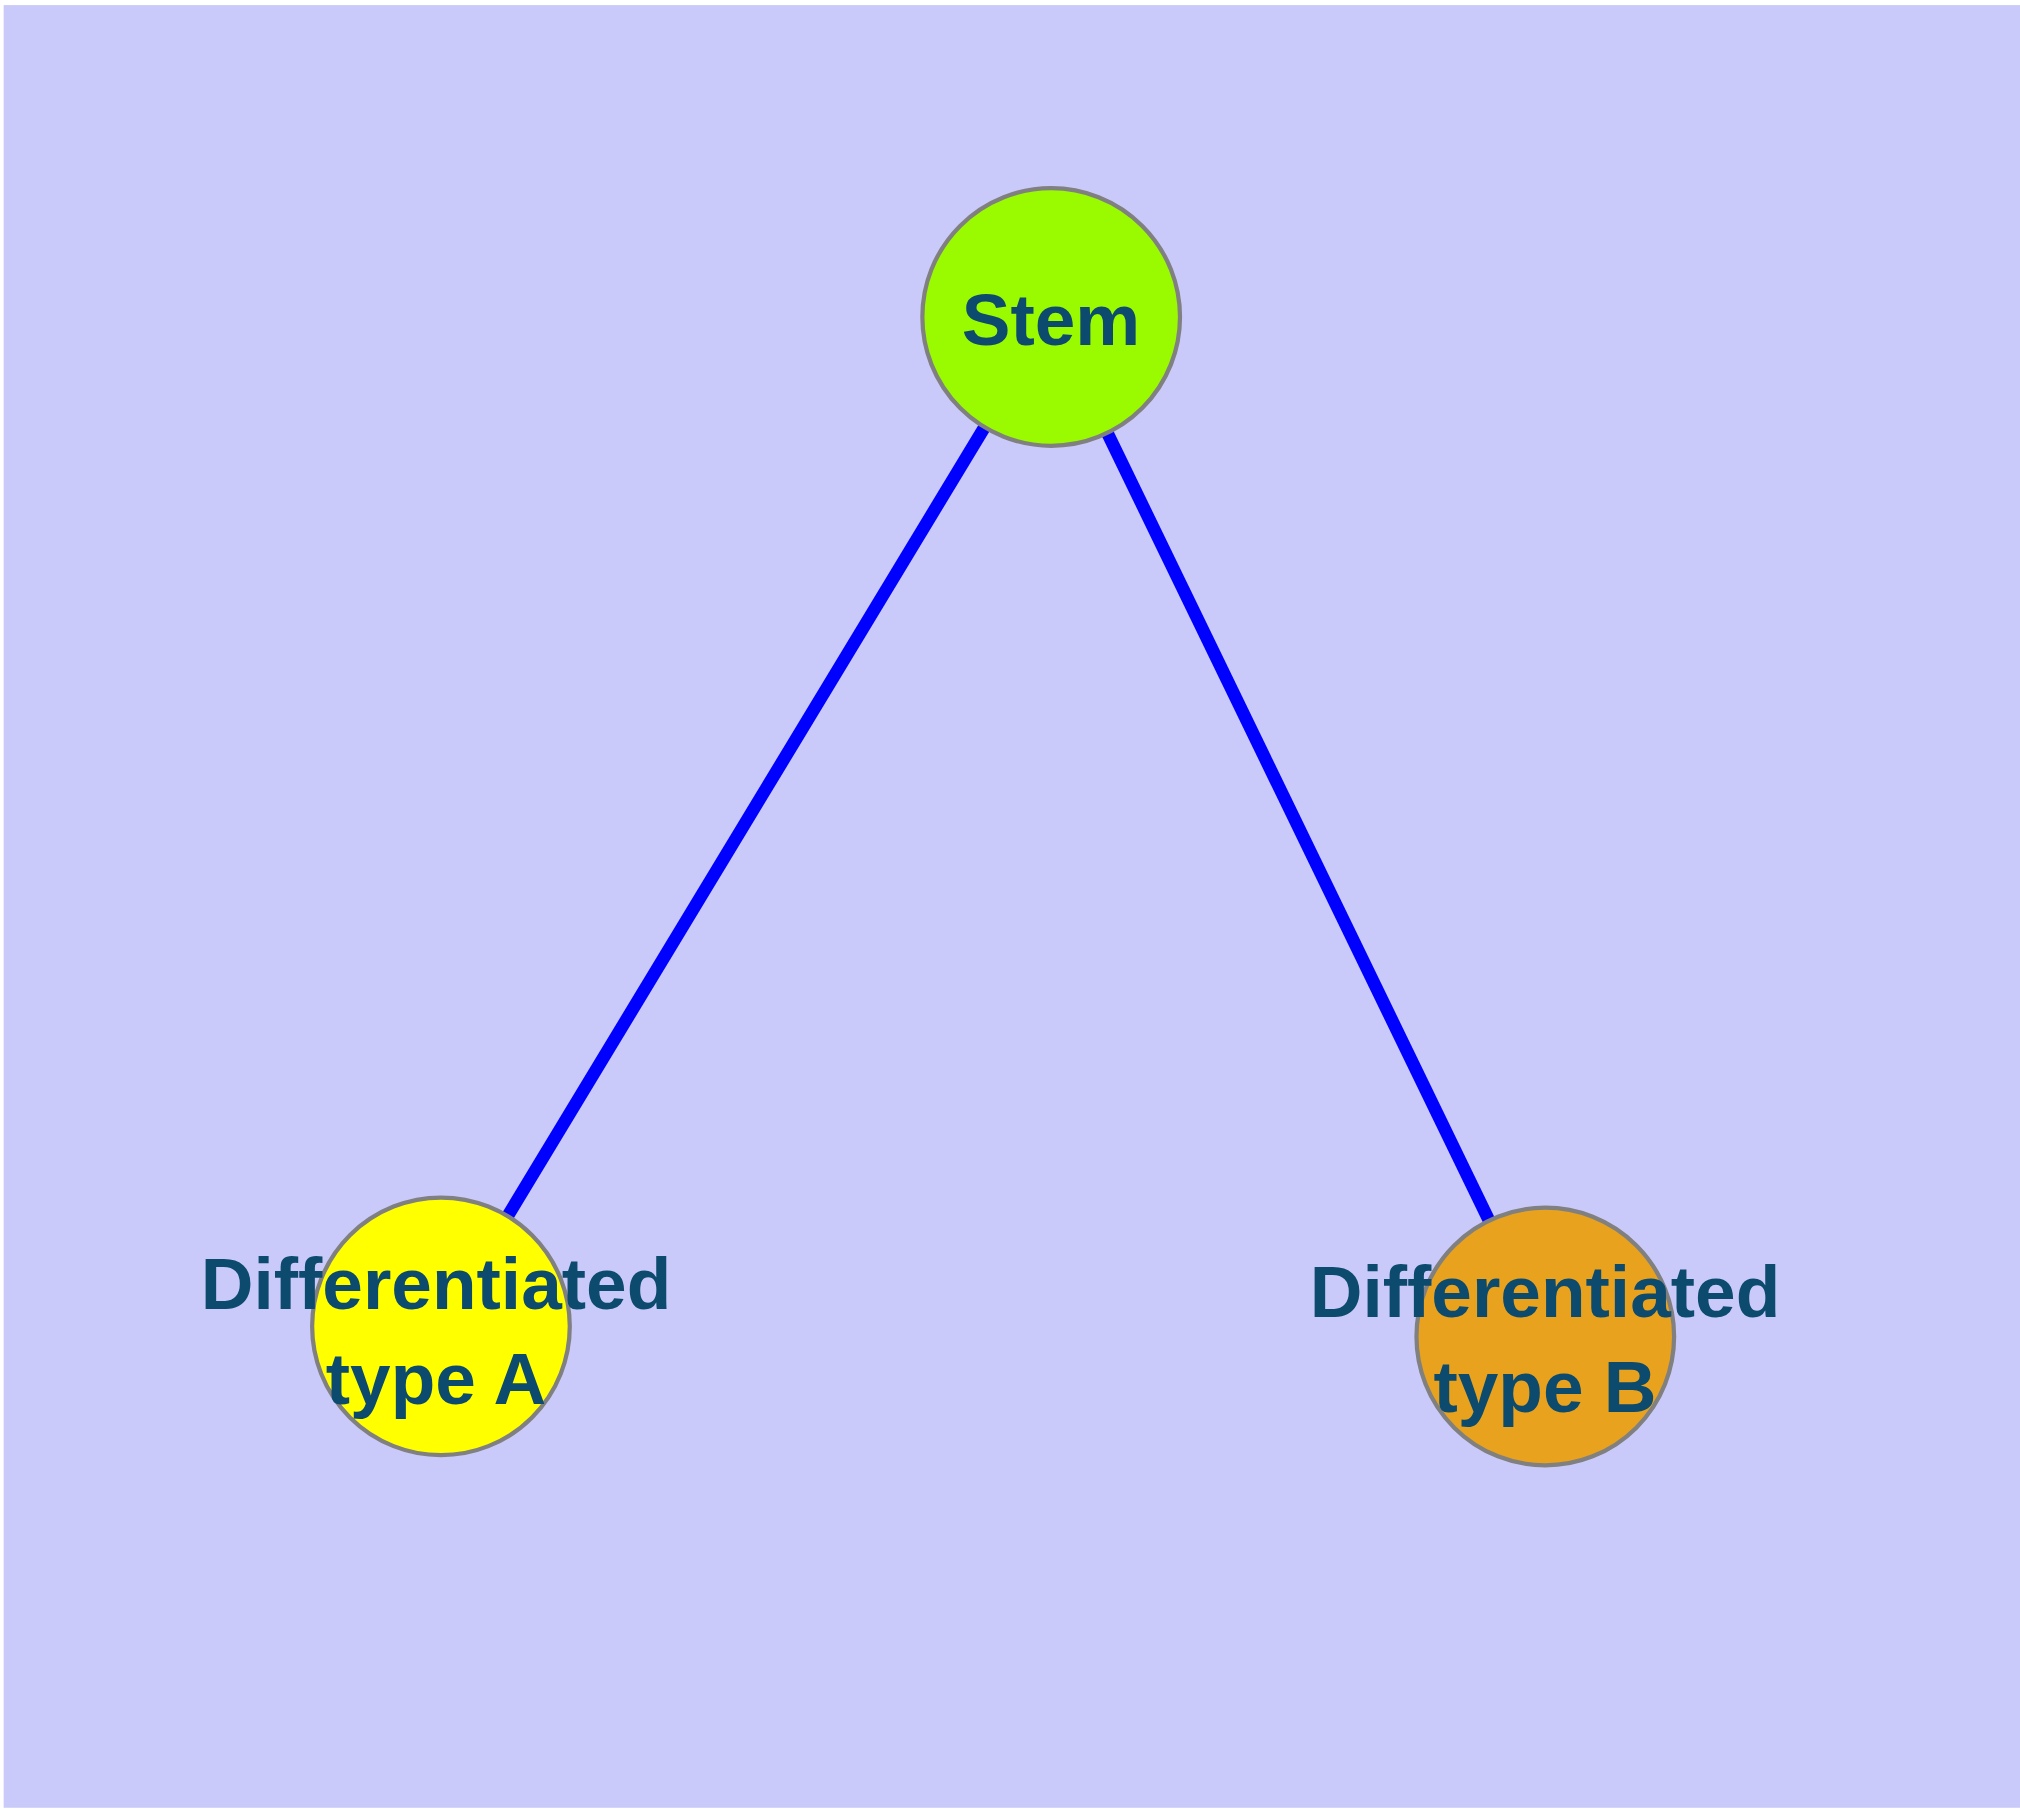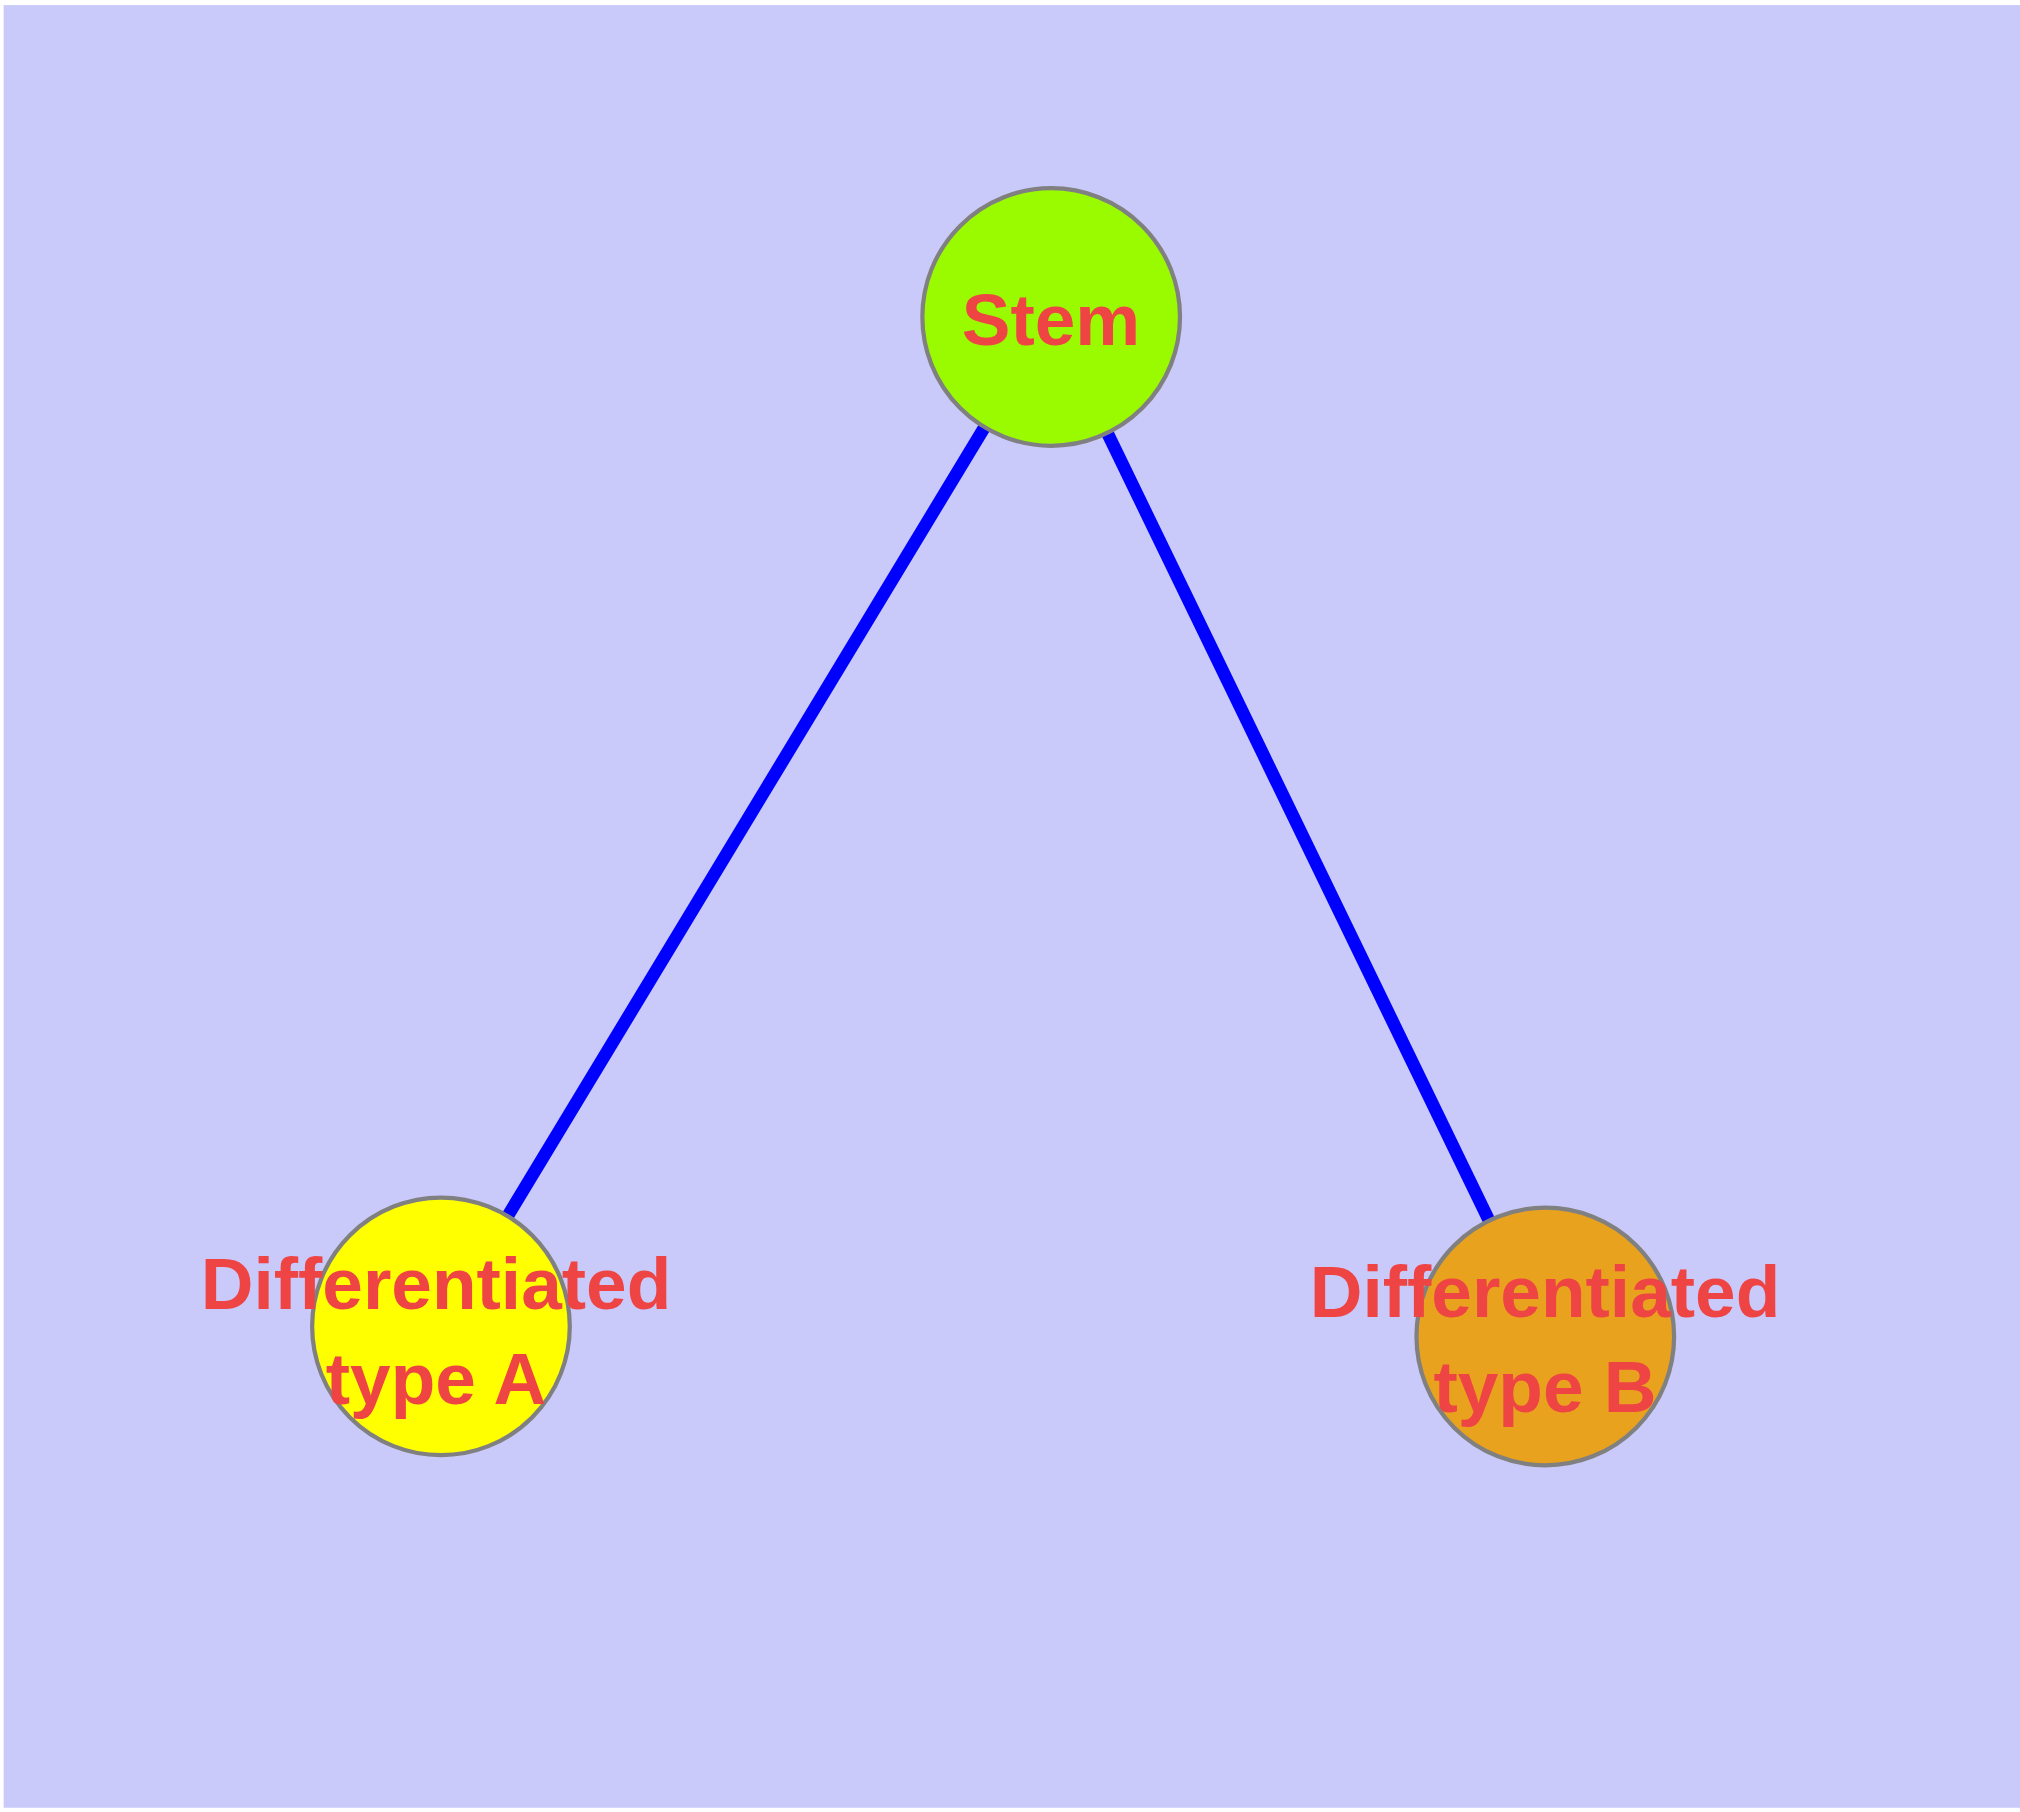--- a/index.html
+++ b/index.html
@@ -29,21 +29,21 @@
   }
   .node-circle {
     stroke-width: 5;
   }
   .node-label {
     position: absolute;
     transform: translate(-50%, -50%);
     font-size: 73px;
     line-height: 95px;
     font-weight: bold;
-    color: #ef4444;
+    color: #0c4a6e;
     text-align: center;
     white-space: pre;
     pointer-events: none;
   }
 </style>
 </head>
 <body>
 
 <div class="canvas">
 

